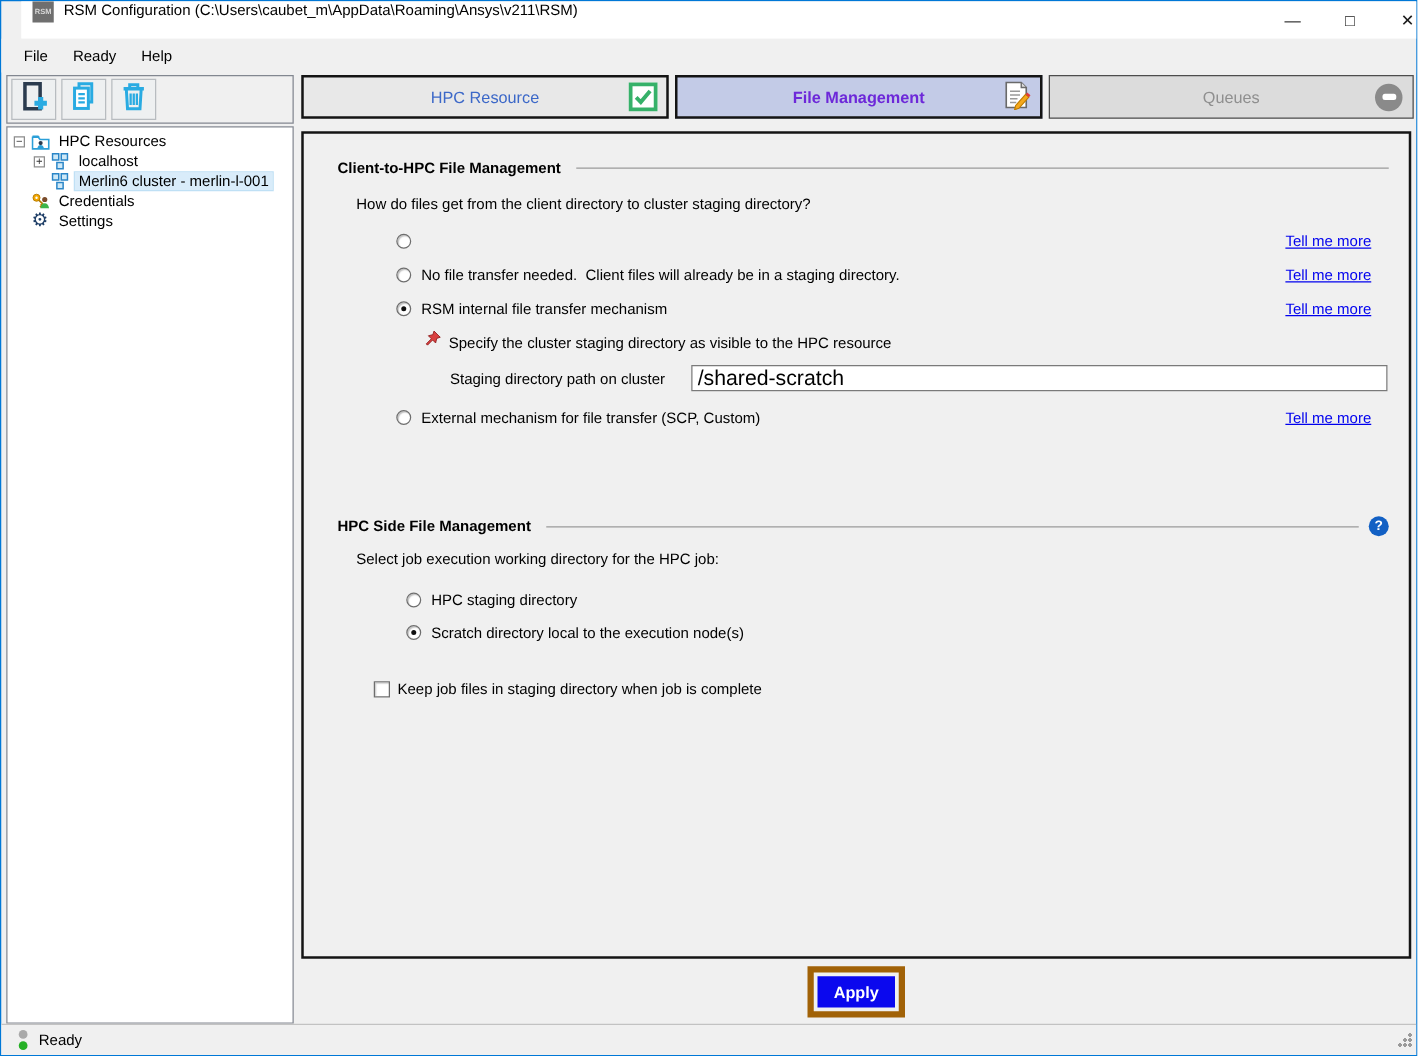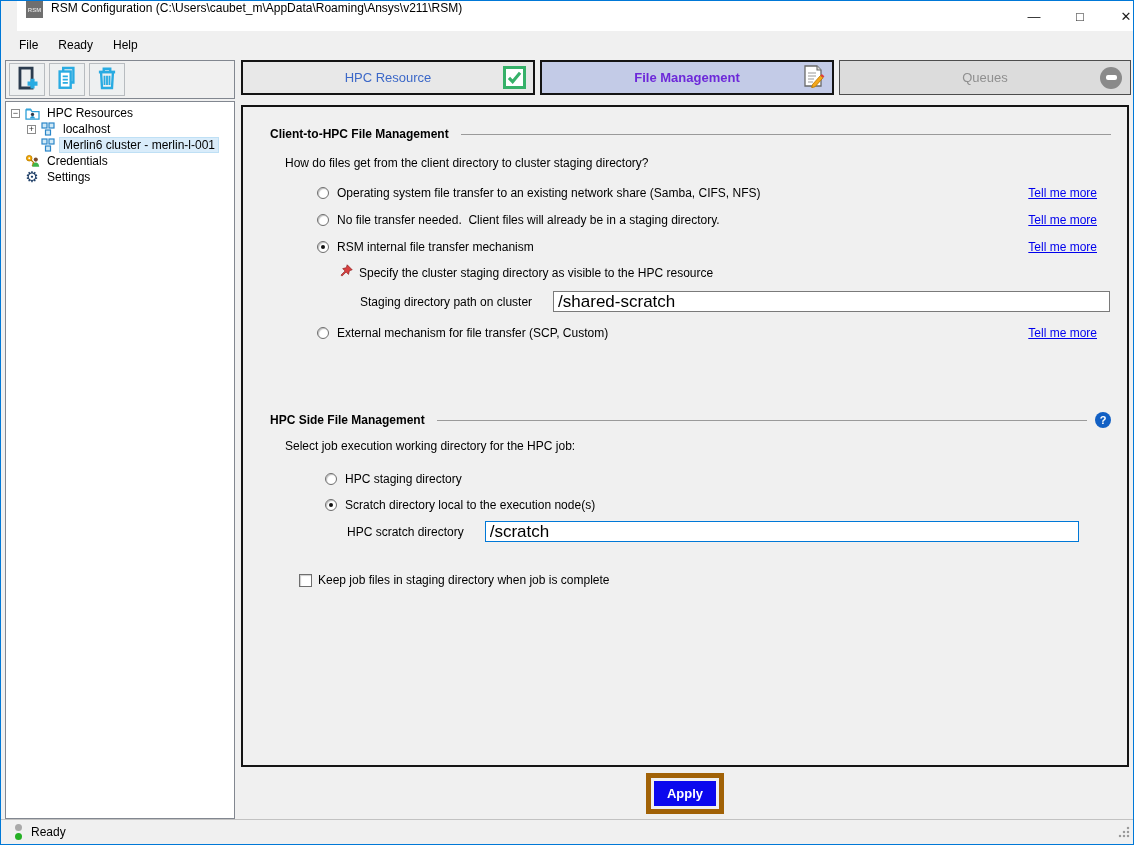--- a/index.html
+++ b/index.html
@@ -243,21 +243,20 @@
     <div class="content-box">
 
       <div class="sec-header">
         <span class="sec-title">Client-to-HPC File Management</span>
         <span class="sec-line"></span>
       </div>
       <div class="question q1">How do files get from the client directory to cluster staging directory?</div>
 
       <div class="opt-row" style="margin-top:16px;">
         <span class="radio"></span>
-        <span class="opt-label">Operating system file transfer to an existing network share (Samba, CIFS, NFS)</span>
         <a class="tell-link">Tell me more</a>
       </div>
       <div class="opt-row" style="margin-top:13px;">
         <span class="radio"></span>
         <span class="opt-label">No file transfer needed.  Client files will already be in a staging directory.</span>
         <a class="tell-link">Tell me more</a>
       </div>
       <div class="opt-row" style="margin-top:13px;">
         <span class="radio checked"></span>
         <span class="opt-label">RSM internal file transfer mechanism</span>
@@ -295,24 +294,20 @@
 
       <div class="opt-row sec2" style="margin-top:19px;">
         <span class="radio"></span>
         <span class="opt-label">HPC staging directory</span>
       </div>
       <div class="opt-row sec2" style="margin-top:12px;">
         <span class="radio checked"></span>
         <span class="opt-label">Scratch directory local to the execution node(s)</span>
       </div>
 
-      <div class="field-row scratch-row">
-        <span class="field-label">HPC scratch directory</span>
-        <input class="text-input scratch-input" type="text" value="/scratch" style="">
-      </div>
 
       <div class="checkbox-row">
         <span class="checkbox"></span>
         <span class="cb-label">Keep job files in staging directory when job is complete</span>
       </div>
 
     </div>
 
     <div class="apply-row">
       <span class="apply-frame">

